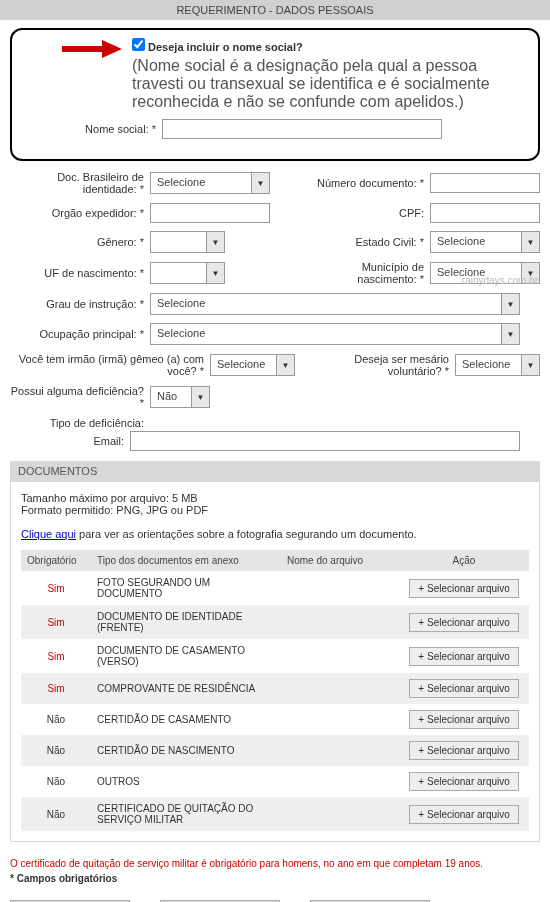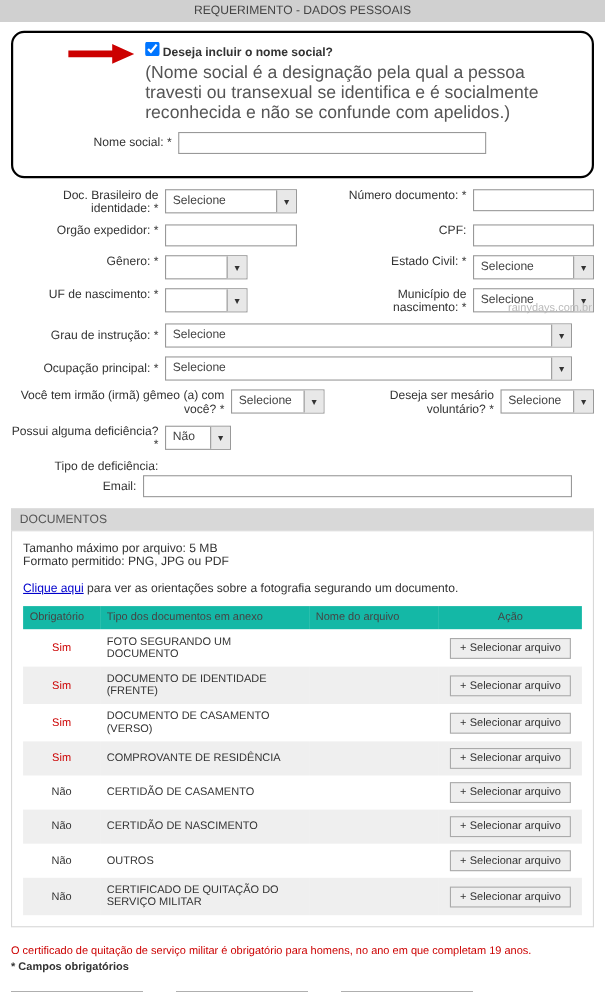--- a/index.html
+++ b/index.html
@@ -13,29 +13,29 @@
 .checkbox-row label { font-weight: bold; font-size: 11px; }
 .desc-text { margin-left: 110px; font-size: 16px; color: #555; margin-bottom: 8px; }
 .form-row { display: flex; align-items: center; margin-bottom: 8px; }
 .label-col { width: 140px; text-align: right; padding-right: 6px; font-size: 11px; }
 .label-col.sm { width: 120px; }
 input[type="text"] { border: 1px solid #999; height: 20px; padding: 2px 4px; font-size: 11px; }
 .select-box { display: inline-flex; align-items: stretch; border: 1px solid #999; height: 22px; background: #fff; }
 .select-box .sel-text { padding: 3px 6px; font-size: 11px; color: #444; flex: 1; }
 .select-box .sel-btn { width: 18px; background: #e8e8e8; border-left: 1px solid #999; display: flex; align-items: center; justify-content: center; font-size: 8px; }
 .two-col { display: flex; gap: 10px; margin-bottom: 8px; }
-.two-col > div { display: flex; align-items: flex-start; }
+.two-col > div { display: flex; align-items: center; }
 .disabled-opts { margin-left: 140px; display: flex; gap: 30px; font-size: 11px; color: #aaa; margin-bottom: 12px; }
 .disabled-opts span { display: flex; align-items: center; gap: 4px; }
 .chk-dis { width: 11px; height: 11px; border: 1px solid #ccc; display: inline-block; }
 .section-hdr { background: #d8d8d8; padding: 4px 8px; font-size: 11px; color: #555; margin-top: 10px; }
 .section-body { border: 1px solid #d8d8d8; padding: 10px; font-size: 11px; }
 .link-blue { color: #00c; text-decoration: underline; cursor: pointer; }
 table { width: 100%; border-collapse: collapse; font-size: 10px; margin-top: 10px; }
-th { background: #14b8a6; text-align: left; padding: 5px 6px; font-weight: normal; color: #444; }
+th { background: #e5e5e5; text-align: left; padding: 5px 6px; font-weight: normal; color: #444; }
 td { padding: 6px; }
 tr.alt td { background: #efefef; }
 .sim { color: #c00; }
 .file-btn { background: #eee; border: 1px solid #aaa; padding: 3px 8px; font-size: 10px; cursor: pointer; display: inline-flex; align-items: center; gap: 3px; }
 .warn-text { color: #c00; font-size: 10px; padding: 8px 10px 2px 10px; }
 .obr-text { font-size: 10px; padding: 2px 5px 10px 10px; font-weight: bold; }
 .btn-row { display: flex; gap: 30px; padding: 6px 10px 14px 10px; }
 .nav-btn { background: #ddd; border: 1px solid #aaa; padding: 5px 0; width: 120px; text-align: center; font-size: 10px; cursor: pointer; letter-spacing: 0.5px; }
 .watermark { position: absolute; right: 12px; top: 255px; font-size: 10px; color: #bbb; }
 </style>

